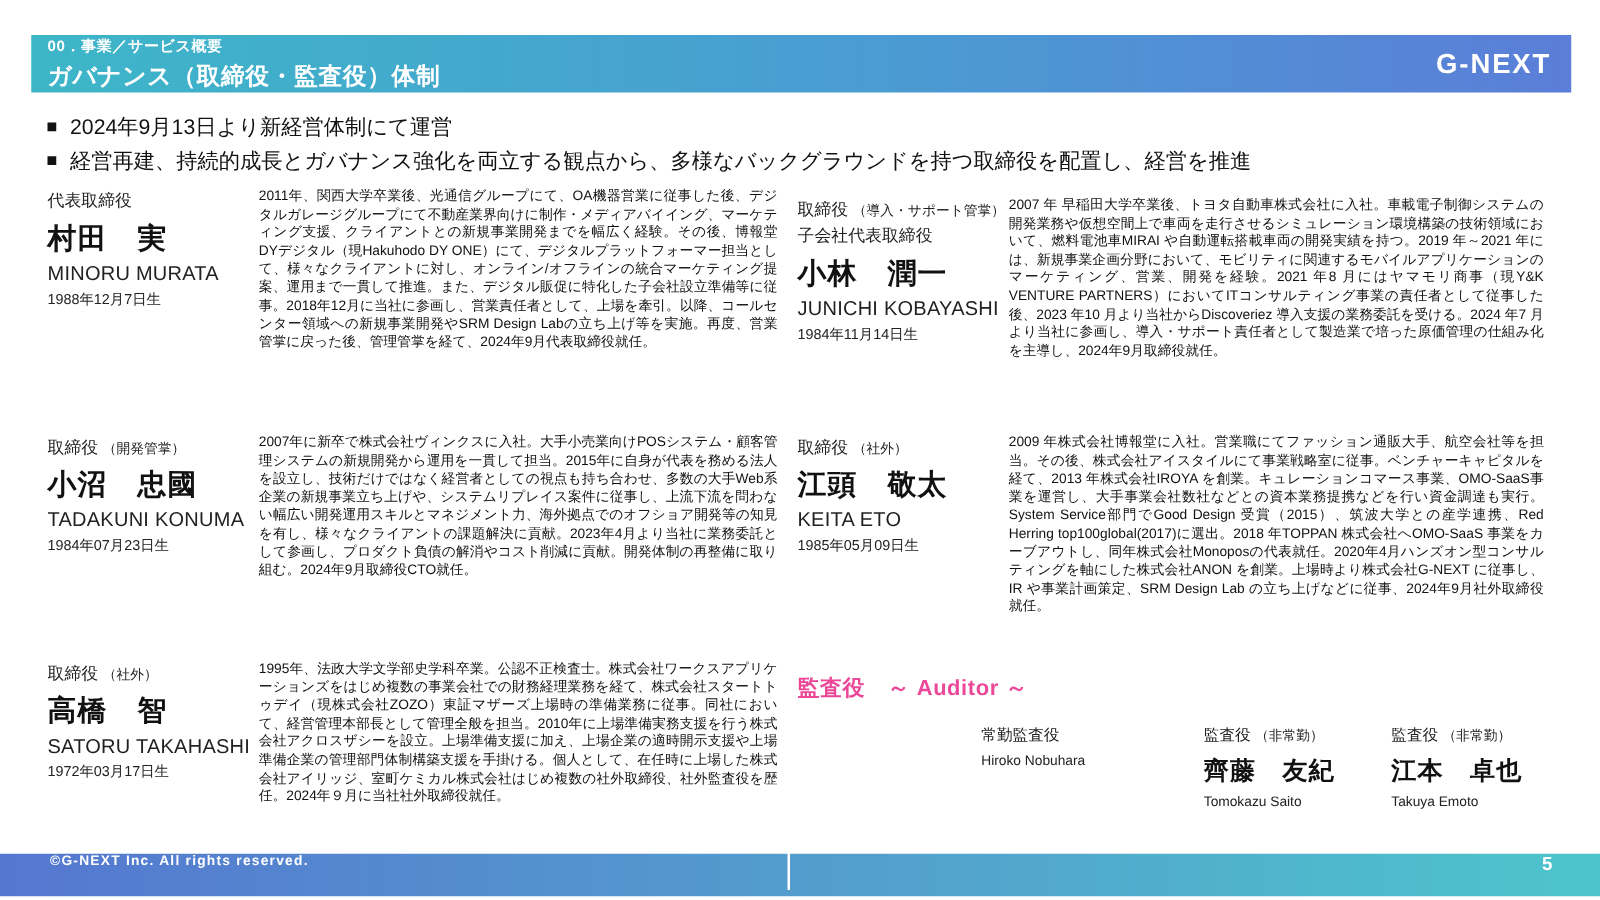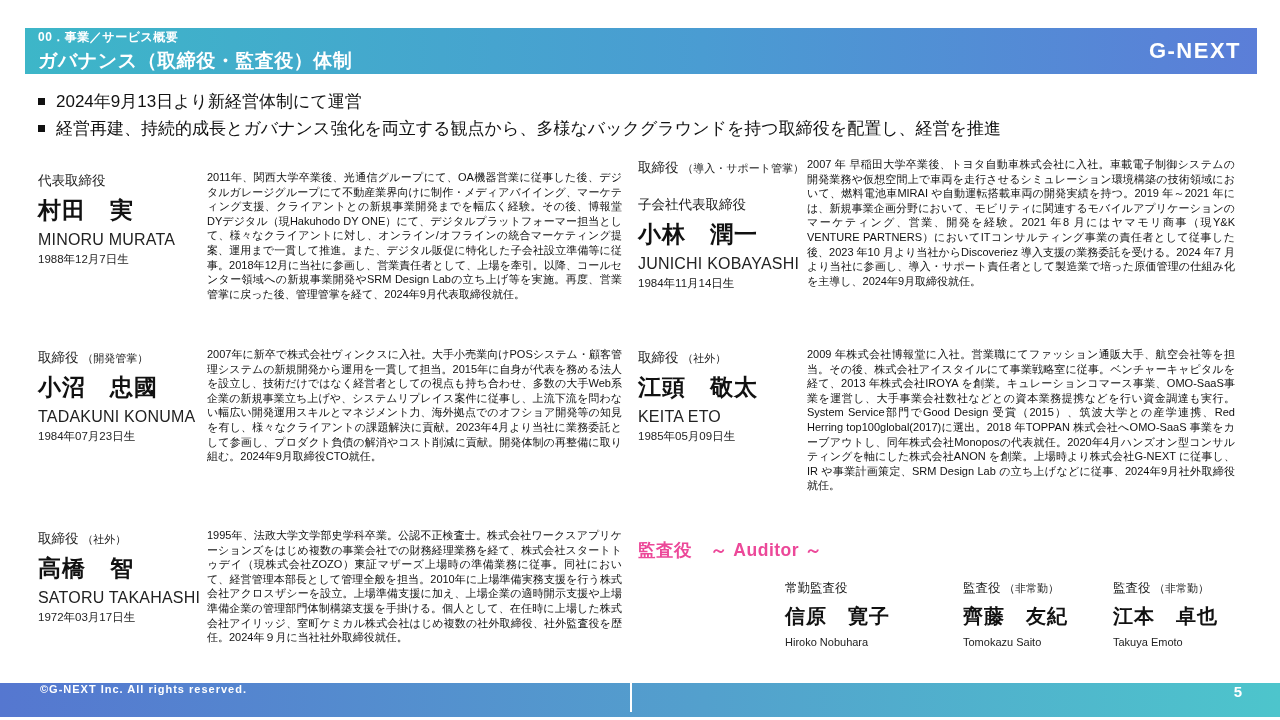--- a/index.html
+++ b/index.html
@@ -56,31 +56,31 @@
   }
   .bullets li .sq {
     position: absolute;
     left: 0; top: 10px;
     width: 7px; height: 7px;
     background: #111;
   }
 
   
   .director { position: absolute; display: flex; }
-  .director.pos-l0 { left: 38px; top: 170px; width: 584px; }
+  .director.pos-l0 { left: 38px; top: 150px; width: 584px; }
   .director.pos-l1 { left: 38px; top: 347px; width: 584px; }
   .director.pos-l2 { left: 38px; top: 528px; width: 584px; }
   .director.pos-r0 { left: 638px; top: 157px; width: 597px; justify-content: flex-end; }
   .director.pos-r1 { left: 638px; top: 347px; width: 597px; }
 
   .label-col { width: 169px; flex-shrink: 0; padding-top: 2px; }
   .role-line { font-size: 13.5px; color: #222; }
   .role-line .role { font-weight: normal; }
   .role-line .role-note { font-size: 11px; }
-  .sub-role { font-size: 13.5px; color: #222; margin-top: 19px; }
+  .sub-role { font-size: 13.5px; color: #222; margin-top: 3px; }
   .d-name {
     font-size: 23px;
     font-weight: bold;
     color: #111;
     margin-top: 5px;
     letter-spacing: 1px;
   }
   .romaji { font-size: 16px; color: #222; margin-top: 5px; letter-spacing: 0.2px; }
   .birth  { font-size: 11.5px; color: #222; margin-top: 3px; }
 
@@ -230,21 +230,20 @@
     <div class="bio">2009 年株式会社博報堂に入社。営業職にてファッション通販大手、航空会社等を担当。その後、株式会社アイスタイルにて事業戦略室に従事。ベンチャーキャピタルを経て、2013 年株式会社IROYA を創業。キュレーションコマース事業、OMO-SaaS事業を運営し、大手事業会社数社などとの資本業務提携などを行い資金調達も実行。System Service部門でGood Design 受賞（2015）、筑波大学との産学連携、Red Herring top100global(2017)に選出。2018 年TOPPAN 株式会社へOMO-SaaS 事業をカーブアウトし、同年株式会社Monoposの代表就任。2020年4月ハンズオン型コンサルティングを軸にした株式会社ANON を創業。上場時より株式会社G-NEXT に従事し、IR や事業計画策定、SRM Design Lab の立ち上げなどに従事、2024年9月社外取締役就任。</div>
   </div>
 
   <div class="auditors">
     <div class="auditors-heading">監査役　～ Auditor ～</div>
     <div class="auditor-row">
       <div class="auditor a0">
         <div class="role-line">
           <span class="role">常勤監査役</span>
         </div>
-        <div class="a-name">信原　寛子</div>
         <div class="a-romaji">Hiroko Nobuhara</div>
       </div>
       <div class="auditor a1">
         <div class="role-line">
           <span class="role">監査役</span>
           <span class="role-note">（非常勤）</span>
         </div>
         <div class="a-name">齊藤　友紀</div>
         <div class="a-romaji">Tomokazu Saito</div>
       </div>

